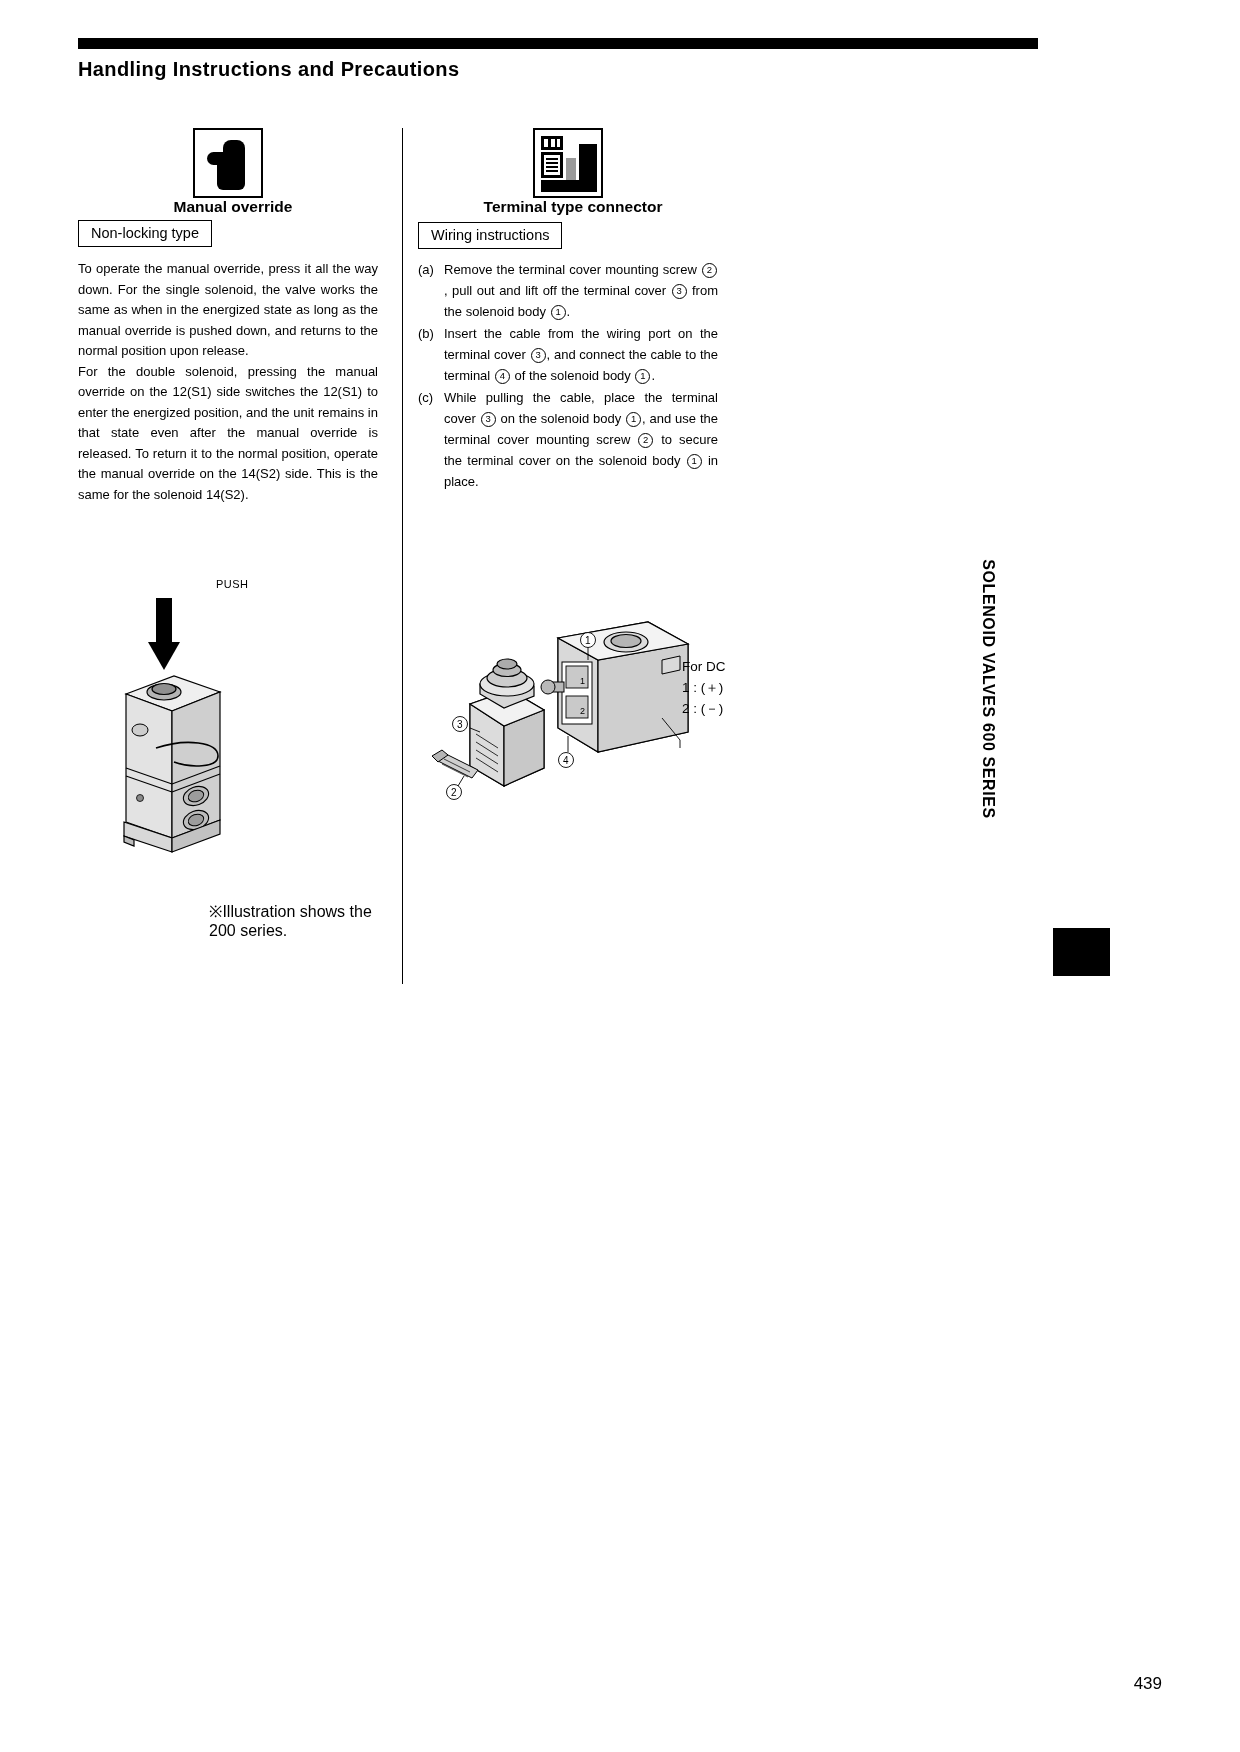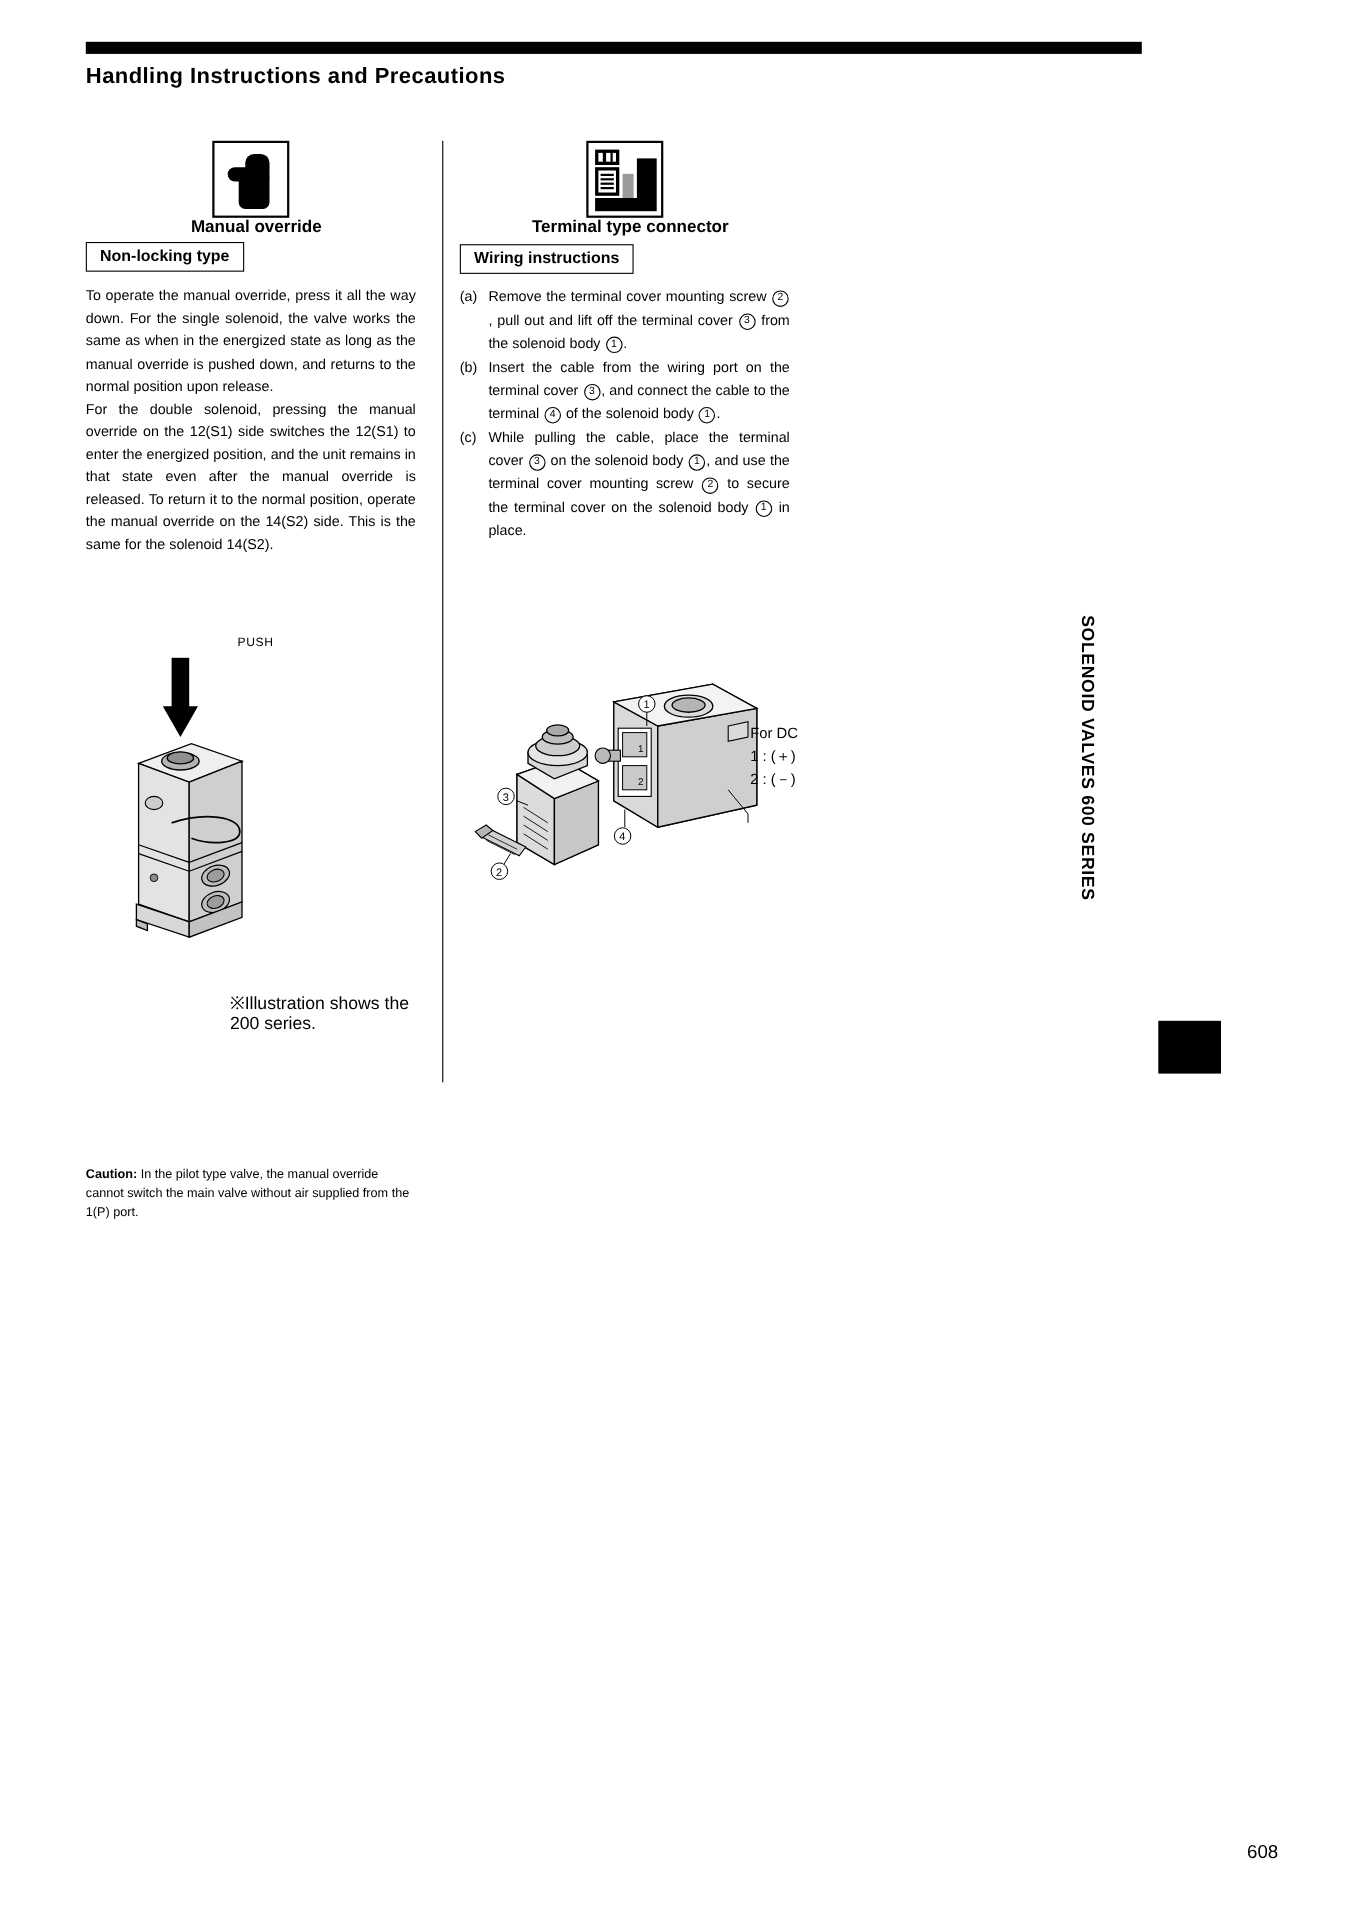--- a/index.html
+++ b/index.html
@@ -119,21 +119,21 @@
   .term-icon { position: absolute; left: 6px; top: 6px; width: 56px; height: 56px; }
   .term-icon .blk { position: absolute; background: #000; }
   .term-icon .gry { position: absolute; background: #9a9a9a; }
   .term-icon .wht { position: absolute; background: #fff; }
 
   .badge {
     display: inline-block;
     border: 1.5px solid #000;
     padding: 4px 12px 5px 12px;
     font-size: 14.5px;
-    font-weight: bold;
+    font-weight: normal;
     margin-top: 4px;
     background: #fff;
   }
   .body-text {
     font-size: 13px;
     line-height: 20.5px;
     text-align: justify;
     margin-top: 12px;
   }
   .body-text p { margin: 0; }
@@ -322,24 +322,20 @@
 
       <g stroke="#000" stroke-width="1.2">
         <polygon points="46,252 94,268 94,282 46,266" fill="#d8d8d8"></polygon>
         <polygon points="94,268 142,250 142,264 94,282" fill="#c2c2c2"></polygon>
         <polygon points="46,266 56,270 56,276 46,272" fill="#bdbdbd"></polygon>
       </g>
     </svg>
     <div class="caption-note">※Illustration shows the 200 series.</div>
   </div>
 
-  <div class="caution">
-    <span style="font-weight:bold;">Caution:</span>
-    <span>In the pilot type valve, the manual override cannot switch the main valve without air supplied from the 1(P) port.</span>
-  </div>
 
   <div class="right-col">
     <div class="sec-head">
       <div class="icon-box">
         <div class="term-icon">
 
           <div class="blk" style="left:0px; top:0px; width:22px; height:14px;"></div>
           <div class="wht" style="left:3px; top:3px; width:4px; height:8px;"></div>
           <div class="wht" style="left:10px; top:3px; width:4px; height:8px;"></div>
           <div class="wht" style="left:16px; top:3px; width:3px; height:8px;"></div>
@@ -466,14 +462,14 @@
 
   <div class="dc-note">
     <div>For DC</div>
     <div>1 : (＋)</div>
     <div>2 : (－)</div>
   </div>
 
   <div class="side-series">SOLENOID VALVES 600 SERIES</div>
   <div class="side-black"></div>
 
-  <div class="page-num">608</div>
+  <div class="page-num">439</div>
 </div>
 
 </body></html>

